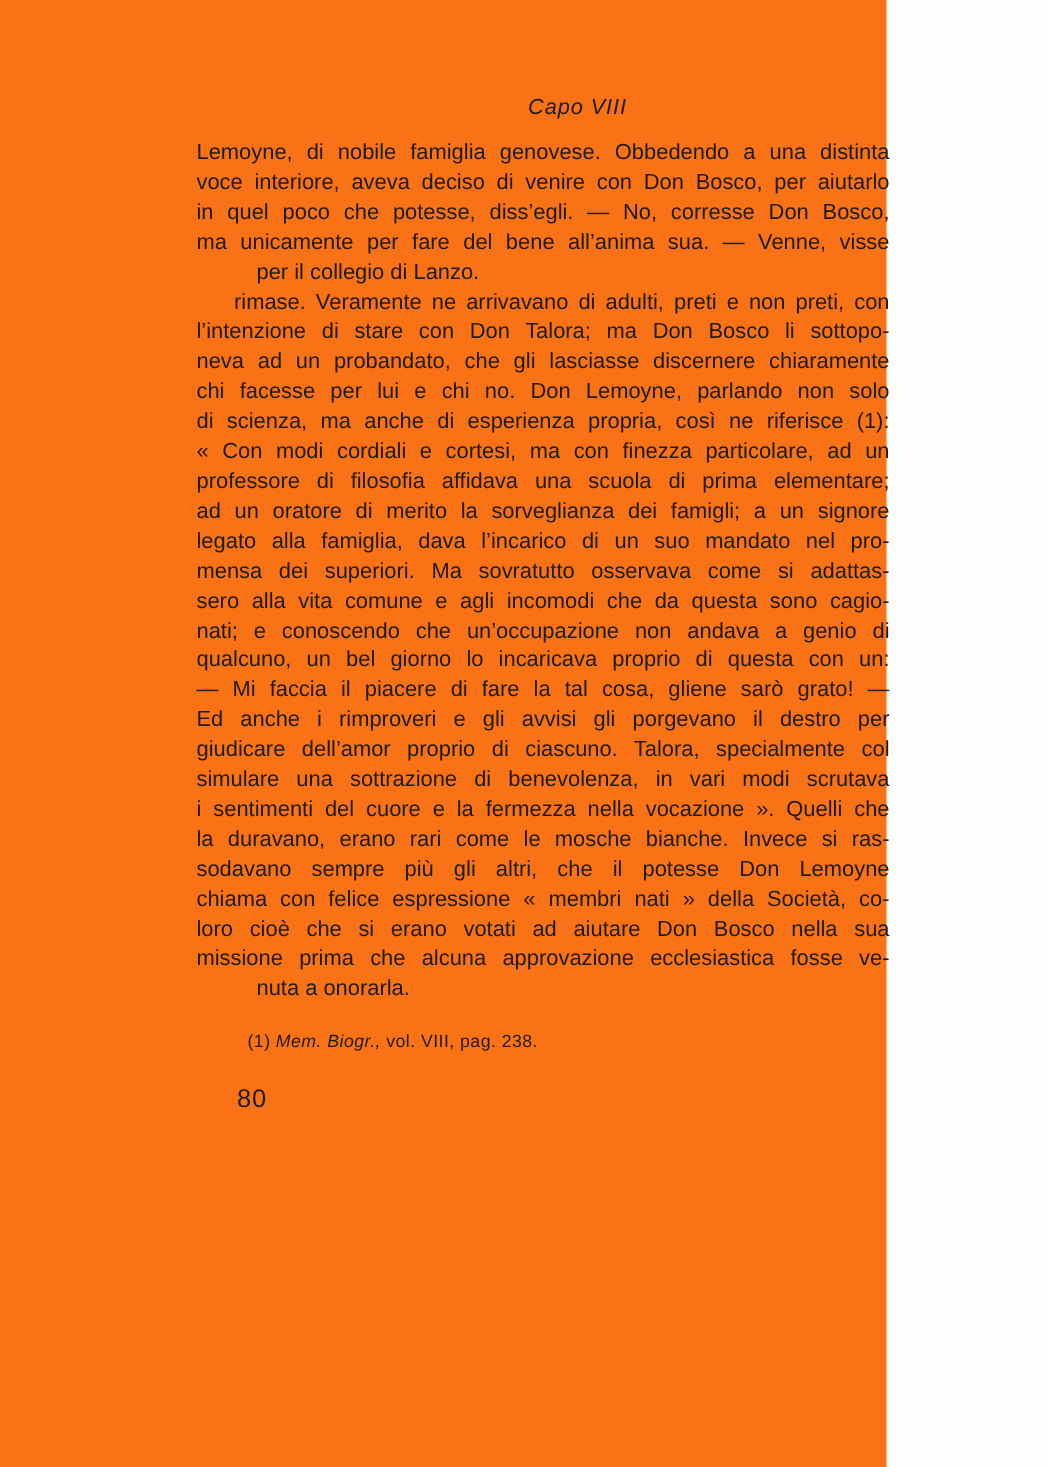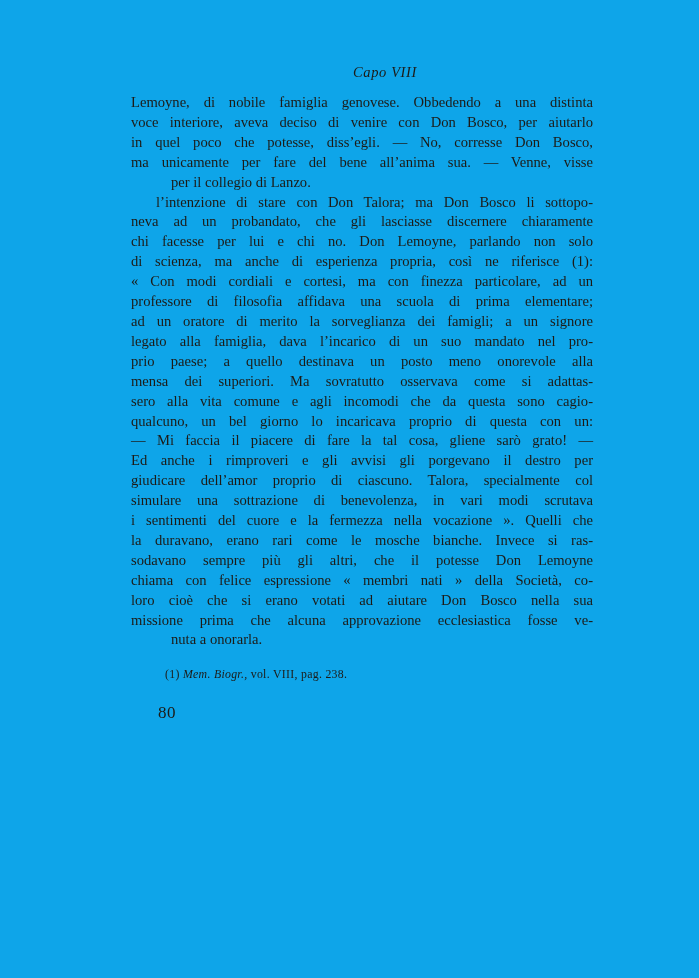--- a/index.html
+++ b/index.html
@@ -7,25 +7,25 @@
     padding: 0;
   }
   body {
     width: 699px;
     height: 978px;
     background: #fdfdfc;
     overflow: hidden;
   }
   .sheet {
     position: relative;
-    width: 699px;
+    width: 591px;
     height: 978px;
-    background: #0ea5e9;
+    background: #f97316;
     color: #1d1b17;
-    font-family: Liberation Serif, serif;
+    font-family: Liberation Sans, sans-serif;
     box-sizing: border-box;
     padding: 63px 106px 0 131px;
   }
   .running-header {
     width: 462px;
     text-align: center;
     font-style: italic;
     font-size: 14.5px;
     line-height: 18px;
     letter-spacing: 0.6px;
@@ -77,31 +77,32 @@
 
   <div class="text-block">
       <div class="para">
         <div class="line">Lemoyne, di nobile famiglia genovese. Obbedendo a una distinta</div>
         <div class="line">voce interiore, aveva deciso di venire con Don Bosco, per aiutarlo</div>
         <div class="line">in quel poco che potesse, diss’egli. — No, corresse Don Bosco,</div>
         <div class="line">ma unicamente per fare del bene all’anima sua. — Venne, visse</div>
         <div class="line last">per il collegio di Lanzo.</div>
       </div>
       <div class="para indented">
+        <div class="line">rimase. Veramente ne arrivavano di adulti, preti e non preti, con</div>
         <div class="line">l’intenzione di stare con Don Talora; ma Don Bosco li sottopo-</div>
         <div class="line">neva ad un probandato, che gli lasciasse discernere chiaramente</div>
         <div class="line">chi facesse per lui e chi no. Don Lemoyne, parlando non solo</div>
         <div class="line">di scienza, ma anche di esperienza propria, così ne riferisce (1):</div>
         <div class="line">« Con modi cordiali e cortesi, ma con finezza particolare, ad un</div>
         <div class="line">professore di filosofia affidava una scuola di prima elementare;</div>
         <div class="line">ad un oratore di merito la sorveglianza dei famigli; a un signore</div>
         <div class="line">legato alla famiglia, dava l’incarico di un suo mandato nel pro-</div>
-        <div class="line">prio paese; a quello destinava un posto meno onorevole alla</div>
         <div class="line">mensa dei superiori. Ma sovratutto osservava come si adattas-</div>
         <div class="line">sero alla vita comune e agli incomodi che da questa sono cagio-</div>
+        <div class="line">nati; e conoscendo che un’occupazione non andava a genio di</div>
         <div class="line">qualcuno, un bel giorno lo incaricava proprio di questa con un:</div>
         <div class="line">— Mi faccia il piacere di fare la tal cosa, gliene sarò grato! —</div>
         <div class="line">Ed anche i rimproveri e gli avvisi gli porgevano il destro per</div>
         <div class="line">giudicare dell’amor proprio di ciascuno. Talora, specialmente col</div>
         <div class="line">simulare una sottrazione di benevolenza, in vari modi scrutava</div>
         <div class="line">i sentimenti del cuore e la fermezza nella vocazione ». Quelli che</div>
         <div class="line">la duravano, erano rari come le mosche bianche. Invece si ras-</div>
         <div class="line">sodavano sempre più gli altri, che il potesse Don Lemoyne</div>
         <div class="line">chiama con felice espressione « membri nati » della Società, co-</div>
         <div class="line">loro cioè che si erano votati ad aiutare Don Bosco nella sua</div>

